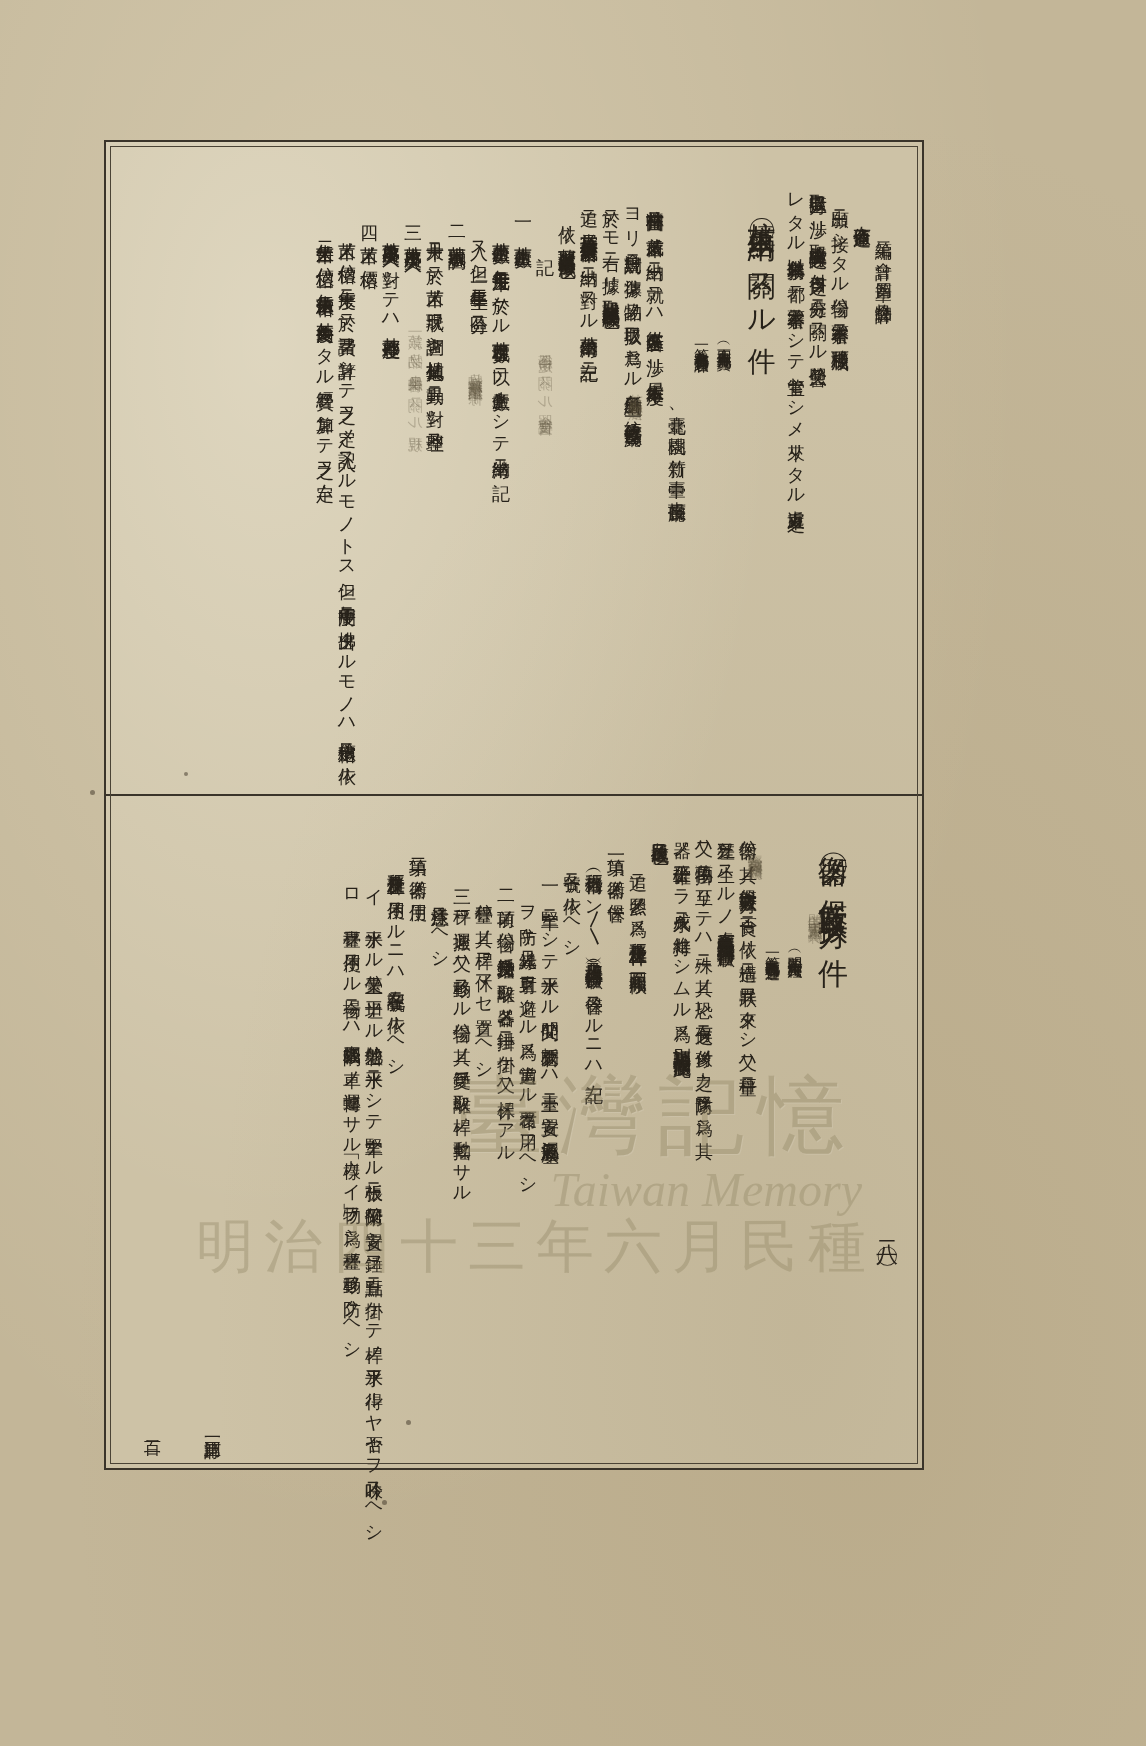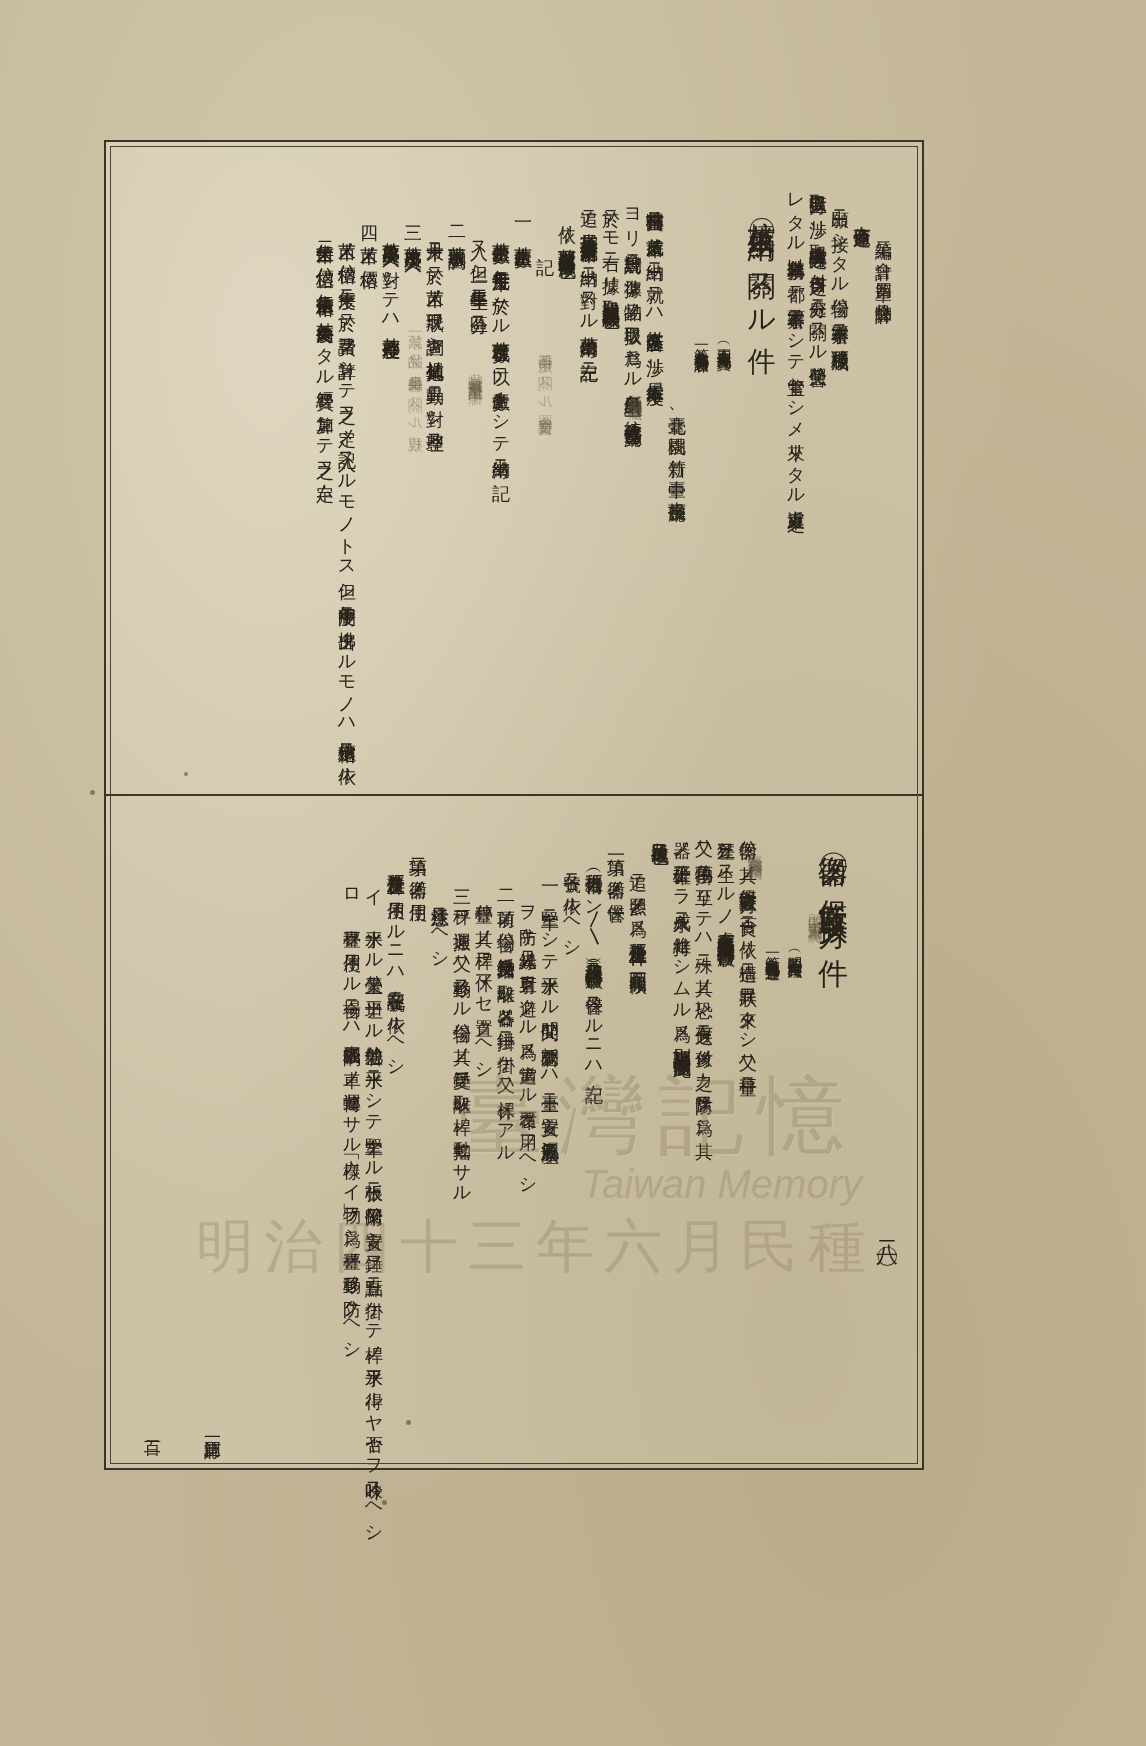--- a/index.html
+++ b/index.html
@@ -100,24 +100,24 @@
     color: #8d8260;
     letter-spacing: 14px;
     font-family: "DejaVu Serif", serif;
     white-space: nowrap;
     text-shadow: 1px 1px 0 rgba(255,255,255,0.3);
   }
   #watermark .wm-en {
     position: absolute;
     right: 20px;
     top: 104px;
-    font-size: 40px;
+    font-size: 48px;
     color: #8d8260;
     font-style: italic;
-    font-family: Liberation Sans, sans-serif;
+    font-family: Liberation Serif, serif;
     white-space: nowrap;
   }
   #watermark .wm-cjk2 {
     position: absolute;
     right: 6px;
     top: 150px;
     font-size: 58px;
     color: #8d8260;
     letter-spacing: 10px;
     white-space: nowrap;

